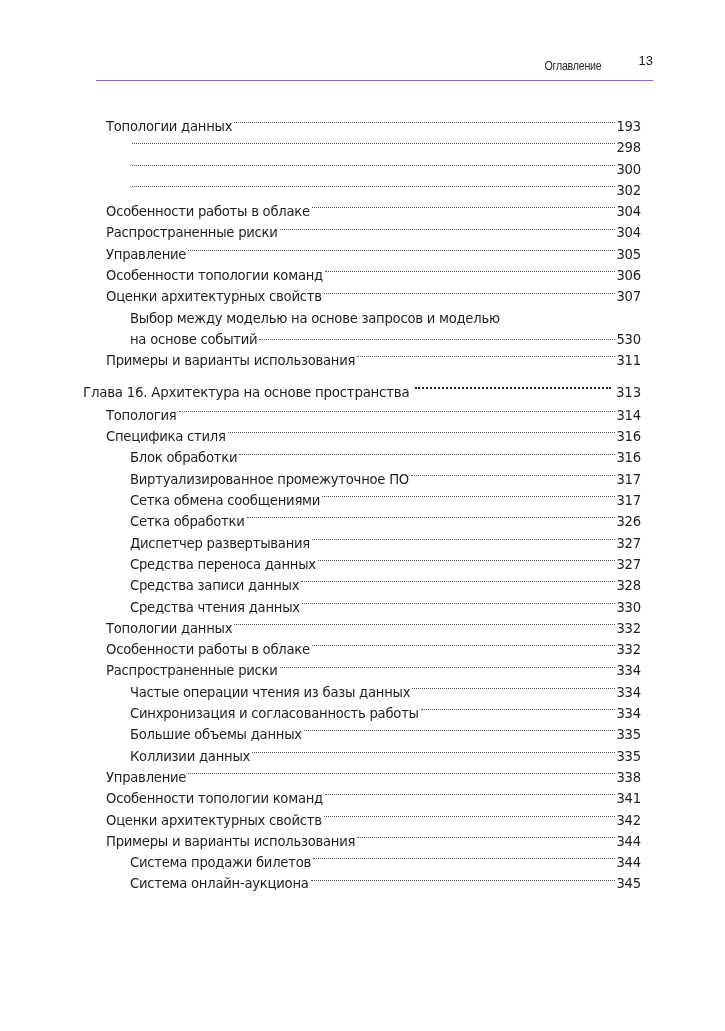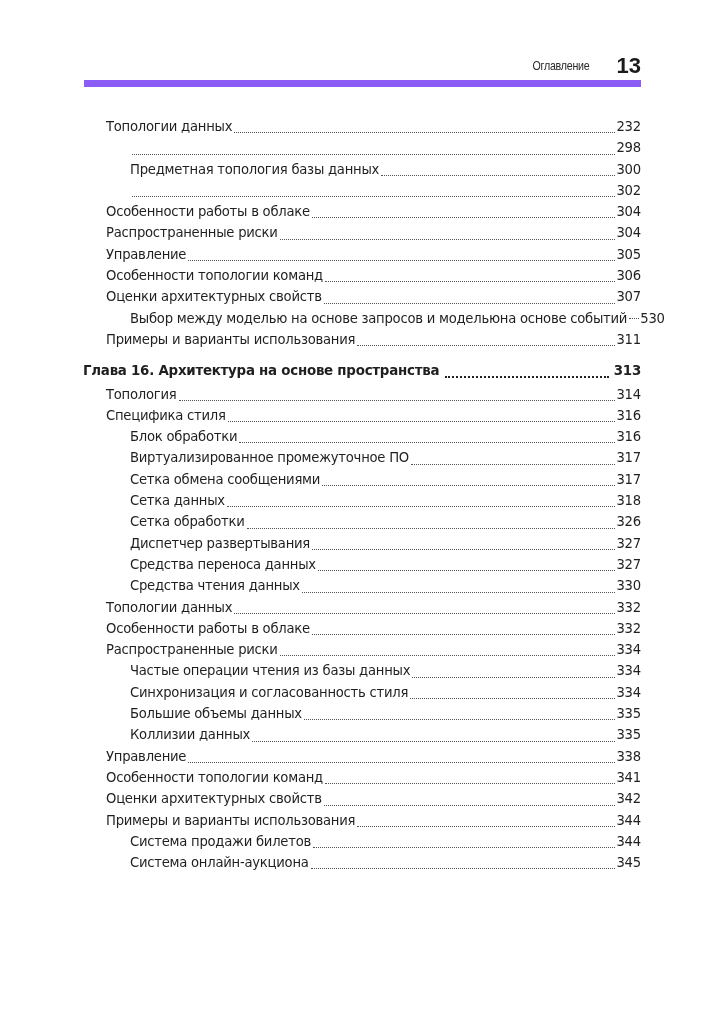--- a/index.html
+++ b/index.html
@@ -10,66 +10,66 @@
     body {
       width: 725px;
       height: 1031px;
       position: relative;
       overflow: hidden;
       font-family: "DejaVu Sans", "Liberation Sans", sans-serif;
       color: #1f1f1f;
     }
     .page-header {
       position: absolute;
-      left: 84px;
+      left: 96px;
       top: 52px;
       width: 557px;
       height: 28px;
-      border-bottom: 7px solid #8b5cf6;
+      border-bottom: 1px solid #8b5cf6;
     }
     .running-head {
       position: absolute;
       right: 52px;
       top: 6px;
       font-family: "Liberation Sans", sans-serif;
       font-size: 13px;
       letter-spacing: -0.3px;
       color: #2a2a2a;
       transform: scaleX(0.82);
       transform-origin: right center;
     }
     .page-number {
       position: absolute;
       right: 0px;
       top: 1px;
       font-family: "Liberation Sans", sans-serif;
-      font-weight: bold;
-      font-size: 22px;
+      font-weight: normal;
+      font-size: 13px;
       color: #1a1a1a;
     }
     .toc {
       position: absolute;
       left: 106px;
       top: 116px;
       width: 535px;
     }
     .toc-row {
       display: flex;
-      align-items: flex-end;
+      align-items: center;
       height: 21.3px;
       line-height: 21.3px;
       font-size: 13.2px;
       white-space: nowrap;
     }
     .toc-row.lvl2 {
       padding-left: 24px;
     }
     .toc-row.chapter {
       margin-left: -23px;
-      font-weight: bold;
+      font-weight: normal;
       margin-top: 10px;
       margin-bottom: 2px;
       font-size: 13.4px;
     }
     .toc-row.multi {
       height: auto;
       line-height: 21.3px;
     }
     .toc-row .title {
       flex: 0 0 auto;
@@ -86,20 +86,21 @@
       border-bottom: 2.2px dotted #222;
       margin-left: 6px;
       margin-right: 5px;
     }
     .toc-row .pg {
       flex: 0 0 auto;
       letter-spacing: -0.2px;
     }
     .multi-wrap {
       display: flex;
+      flex-direction: column;
       flex: 1 1 auto;
     }
     .multi-wrap .line1 {
       height: 21.3px;
       letter-spacing: -0.25px;
     }
     .multi-wrap .line2 {
       display: flex;
       align-items: baseline;
       height: 21.3px;
@@ -111,28 +112,27 @@
 <div class="page-header">
   <span class="running-head">Оглавление</span>
   <span class="page-number">13</span>
 </div>
 
 <div class="toc">
   <div id="sec-a">
       <div class="toc-row">
         <span class="title">Топологии данных</span>
         <span class="leader"></span>
-        <span class="pg">232</span>
+        <span class="pg">193</span>
       </div>
       <div class="toc-row lvl2">
         <span class="leader"></span>
         <span class="pg">298</span>
       </div>
       <div class="toc-row lvl2">
-        <span class="title">Предметная топология базы данных</span>
         <span class="leader"></span>
         <span class="pg">300</span>
       </div>
       <div class="toc-row lvl2">
         <span class="leader"></span>
         <span class="pg">302</span>
       </div>
       <div class="toc-row">
         <span class="title">Особенности работы в облаке</span>
         <span class="leader"></span>
@@ -205,40 +205,40 @@
         <span class="title">Виртуализированное промежуточное ПО</span>
         <span class="leader"></span>
         <span class="pg">317</span>
       </div>
       <div class="toc-row lvl2">
         <span class="title">Сетка обмена сообщениями</span>
         <span class="leader"></span>
         <span class="pg">317</span>
       </div>
       <div class="toc-row lvl2">
-        <span class="title">Сетка данных</span>
-        <span class="leader"></span>
-        <span class="pg">318</span>
-      </div>
-      <div class="toc-row lvl2">
         <span class="title">Сетка обработки</span>
         <span class="leader"></span>
         <span class="pg">326</span>
       </div>
       <div class="toc-row lvl2">
         <span class="title">Диспетчер развертывания</span>
         <span class="leader"></span>
         <span class="pg">327</span>
       </div>
       <div class="toc-row lvl2">
         <span class="title">Средства переноса данных</span>
         <span class="leader"></span>
         <span class="pg">327</span>
       </div>
       <div class="toc-row lvl2">
+        <span class="title">Средства записи данных</span>
+        <span class="leader"></span>
+        <span class="pg">328</span>
+      </div>
+      <div class="toc-row lvl2">
         <span class="title">Средства чтения данных</span>
         <span class="leader"></span>
         <span class="pg">330</span>
       </div>
       <div class="toc-row">
         <span class="title">Топологии данных</span>
         <span class="leader"></span>
         <span class="pg">332</span>
       </div>
       <div class="toc-row">
@@ -250,21 +250,21 @@
         <span class="title">Распространенные риски</span>
         <span class="leader"></span>
         <span class="pg">334</span>
       </div>
       <div class="toc-row lvl2">
         <span class="title">Частые операции чтения из базы данных</span>
         <span class="leader"></span>
         <span class="pg">334</span>
       </div>
       <div class="toc-row lvl2">
-        <span class="title">Синхронизация и согласованность стиля</span>
+        <span class="title">Синхронизация и согласованность работы</span>
         <span class="leader"></span>
         <span class="pg">334</span>
       </div>
       <div class="toc-row lvl2">
         <span class="title">Большие объемы данных</span>
         <span class="leader"></span>
         <span class="pg">335</span>
       </div>
       <div class="toc-row lvl2">
         <span class="title">Коллизии данных</span>

